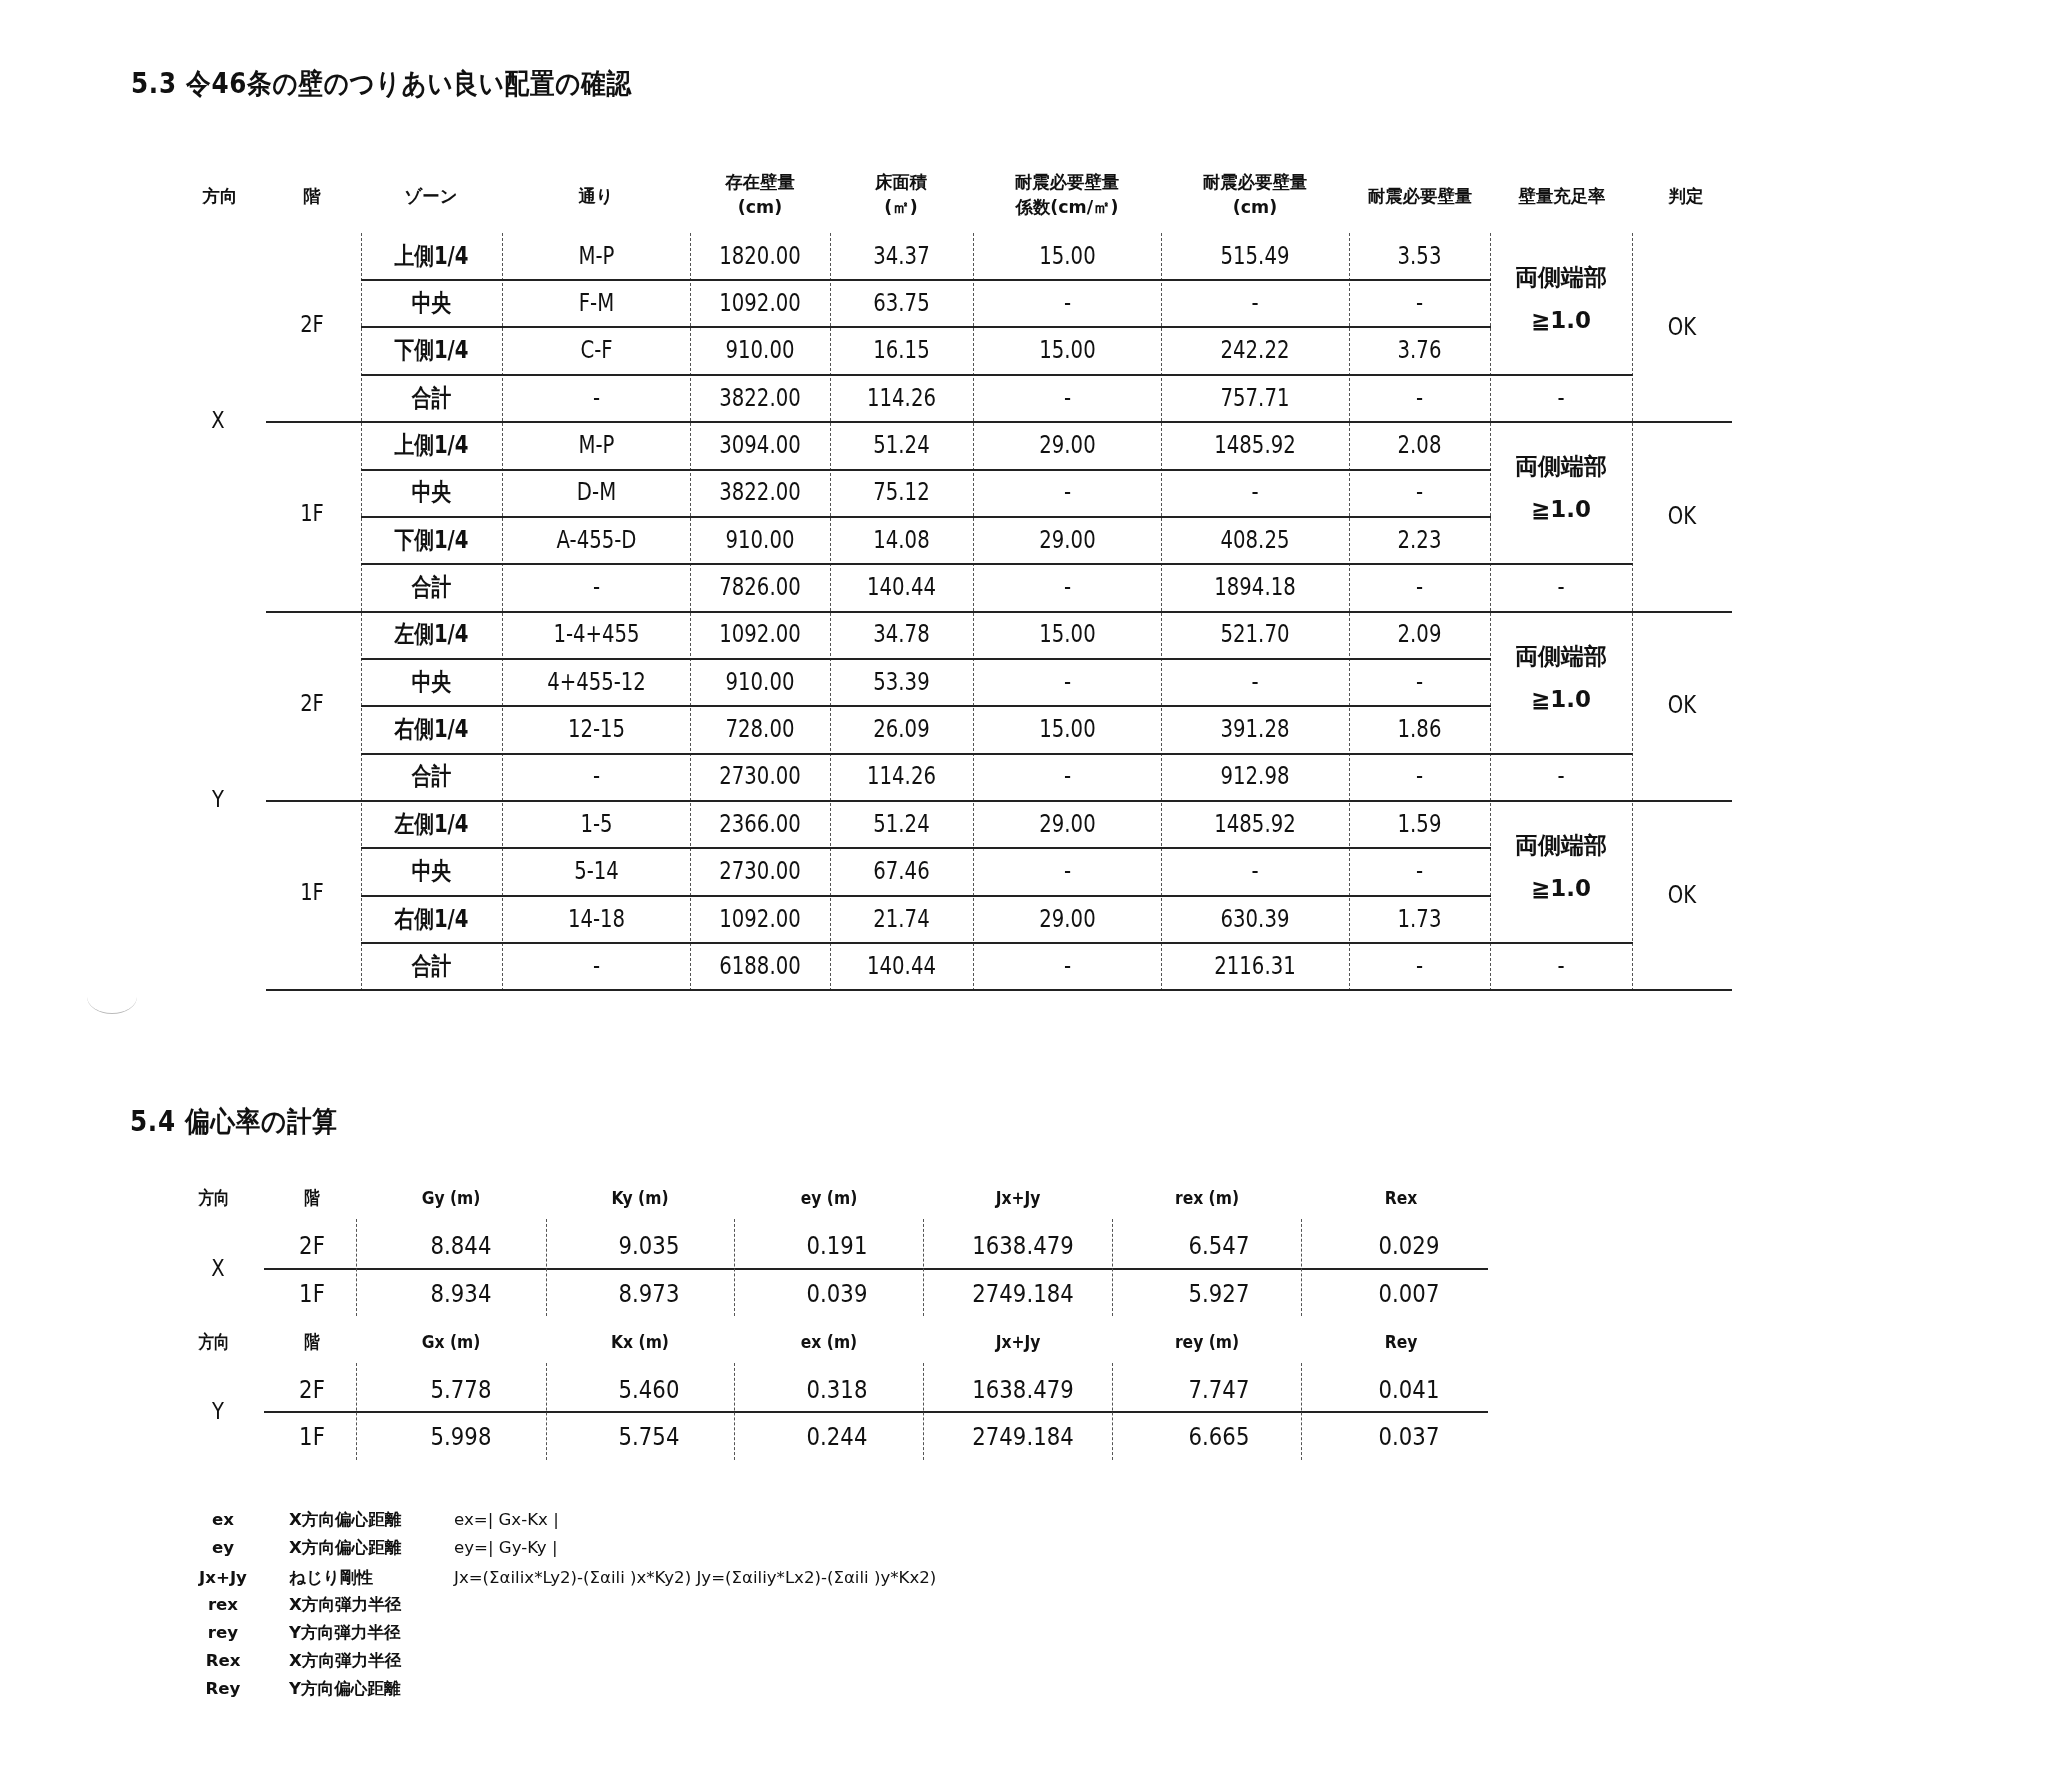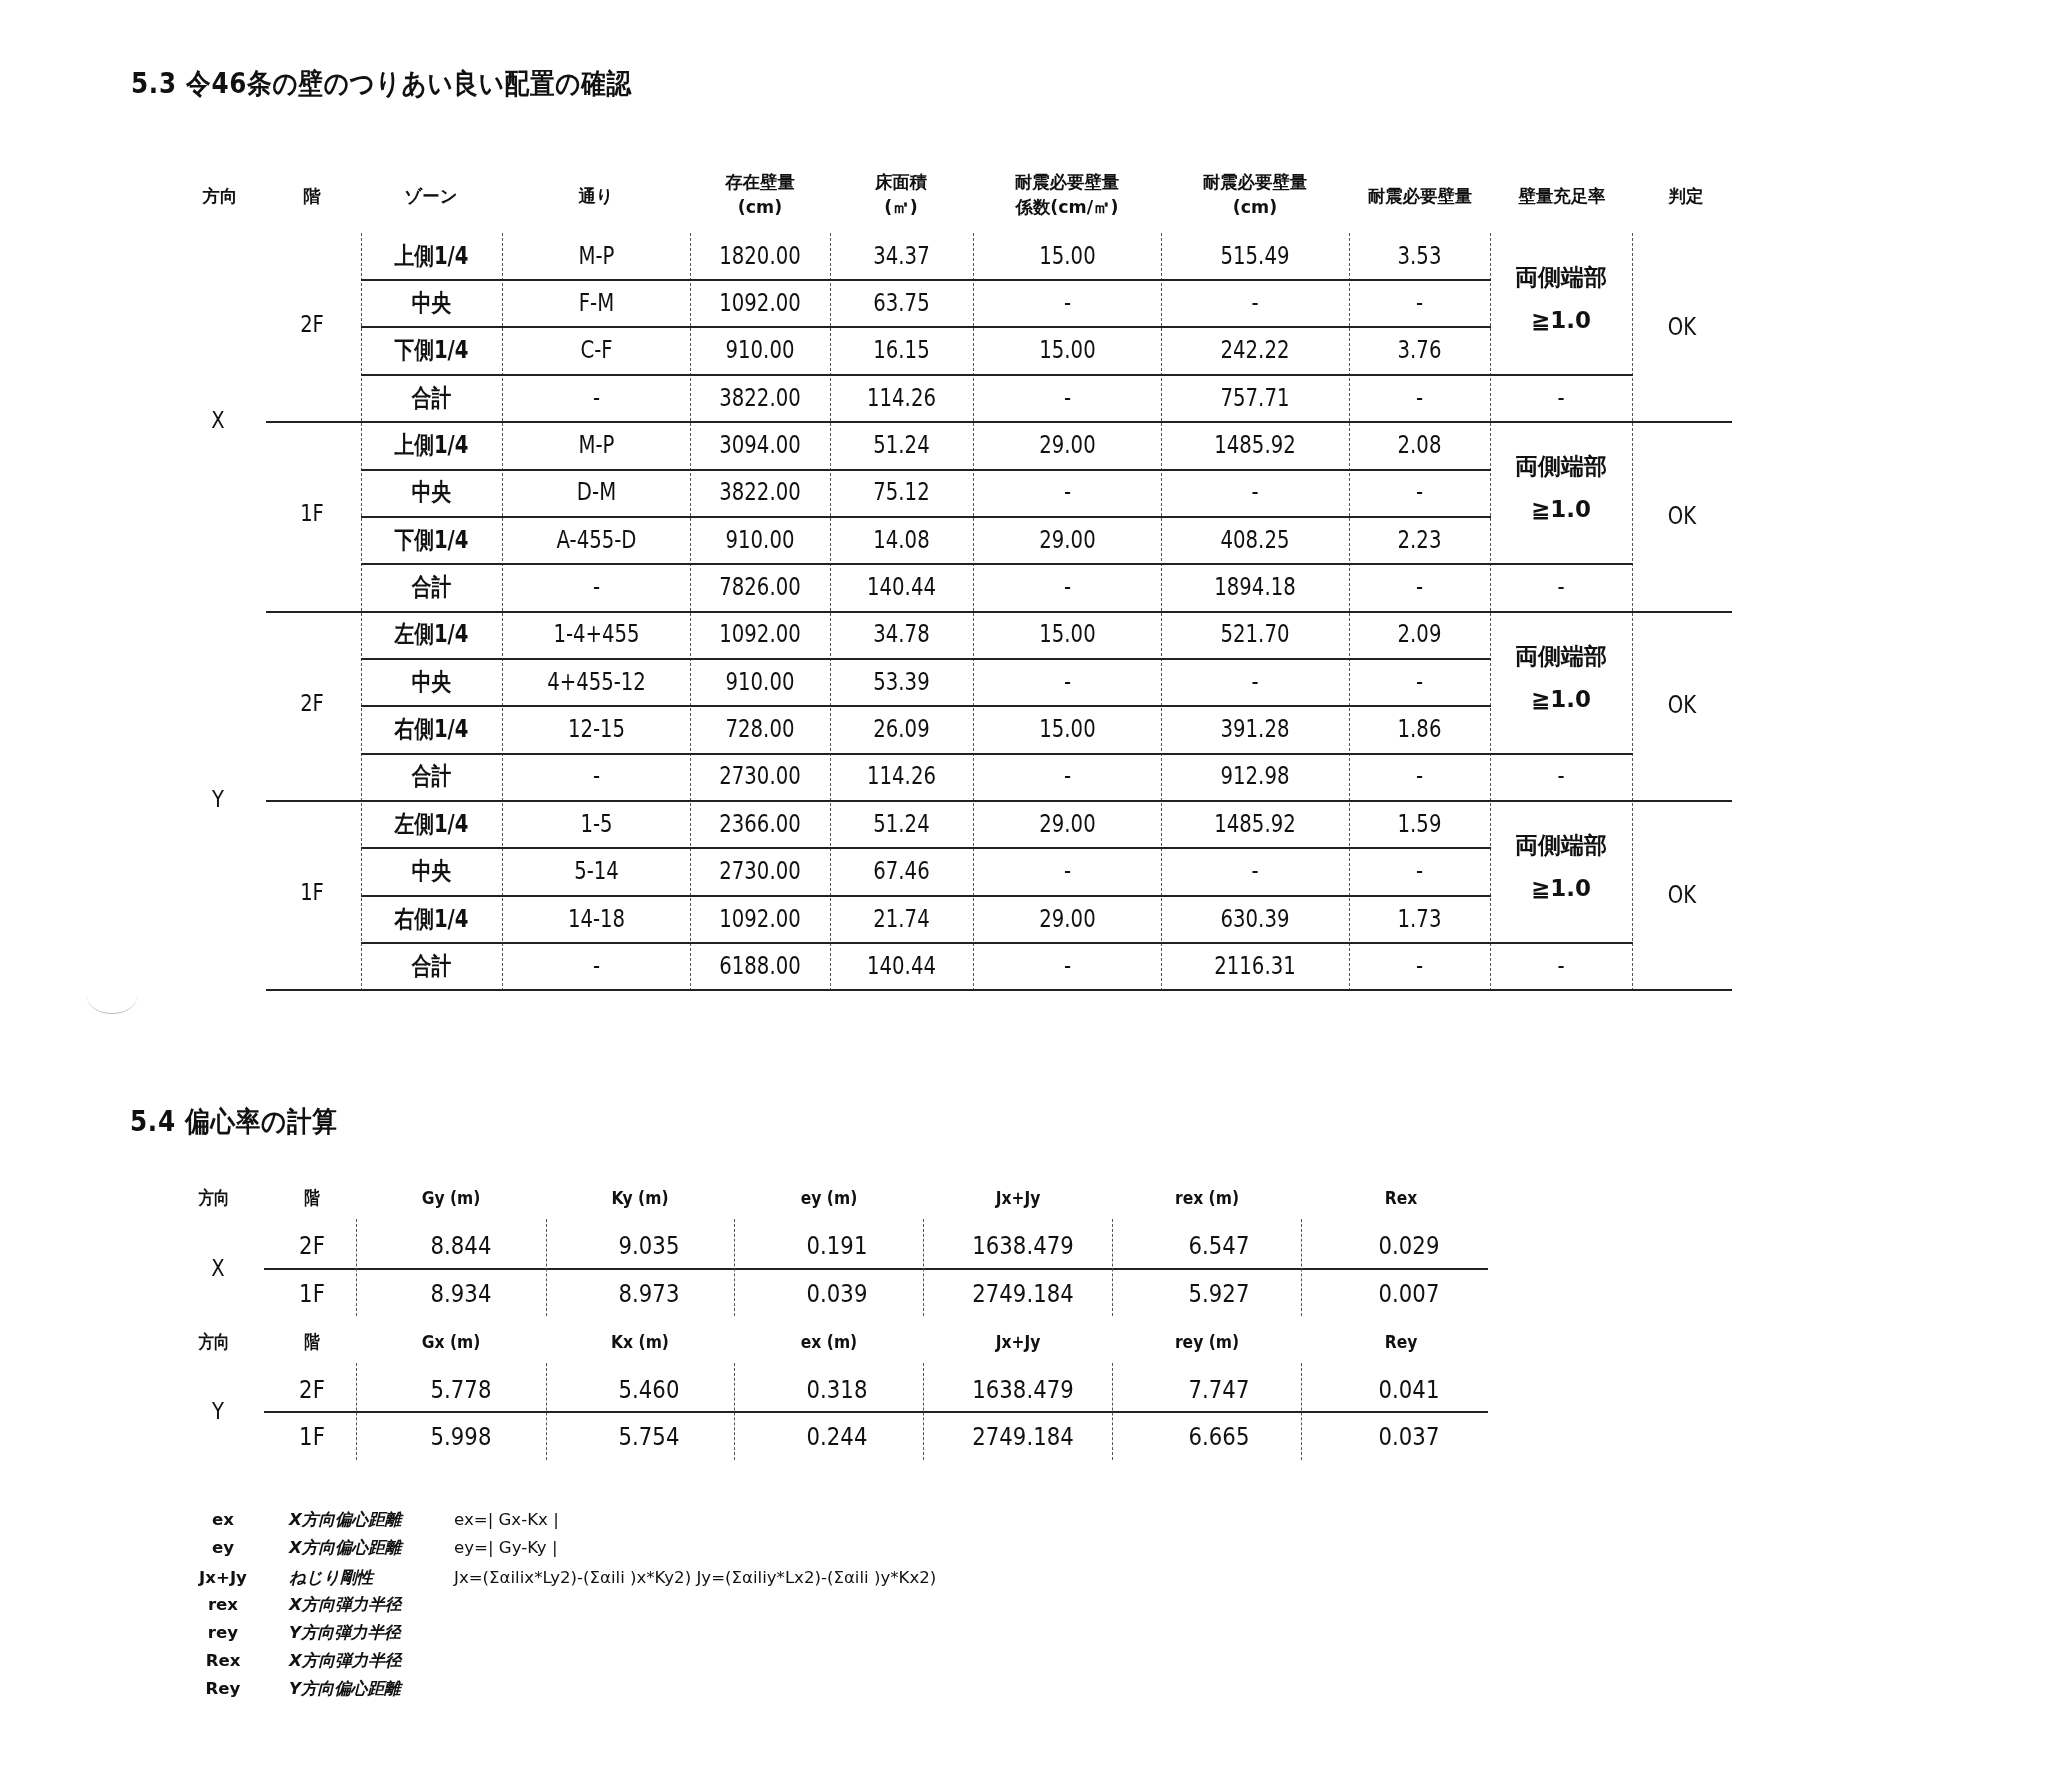--- a/index.html
+++ b/index.html
@@ -34,21 +34,21 @@
   .h2 {
     position: absolute; font-size: 18.3px; font-weight: bold; text-align: center;
     transform: translate(-50%, -50%) scaleX(0.85); white-space: nowrap;
   }
   .v2 {
     position: absolute; font-size: 25px; text-align: center;
     transform: translate(-50%, -50%) scaleX(0.85); white-space: nowrap;
   }
   .legend-row { position: absolute; font-size: 16.6px; font-weight: bold; white-space: nowrap; height: 25px; line-height: 25px; }
   .legend-key { position: absolute; left: 0; width: 66px; text-align: center; transform: translateX(-50%); }
-  .legend-desc { position: absolute; left: 66px; font-style: italic; }
+  .legend-desc { position: absolute; left: 66px; }
   .legend-formula { position: absolute; left: 231px; font-weight: normal; }
   .scan-mark { position: absolute; border-bottom: 1.7px solid #bbb; border-radius: 50%; }
 </style>
 </head>
 <body>
 
 <div class="title" style="left:131px; top:65px;">5.3 令46条の壁のつりあい良い配置の確認</div>
 
 <div id="t1">
     <div class="hdr" style="left:220px; top:184px;">方向</div>

